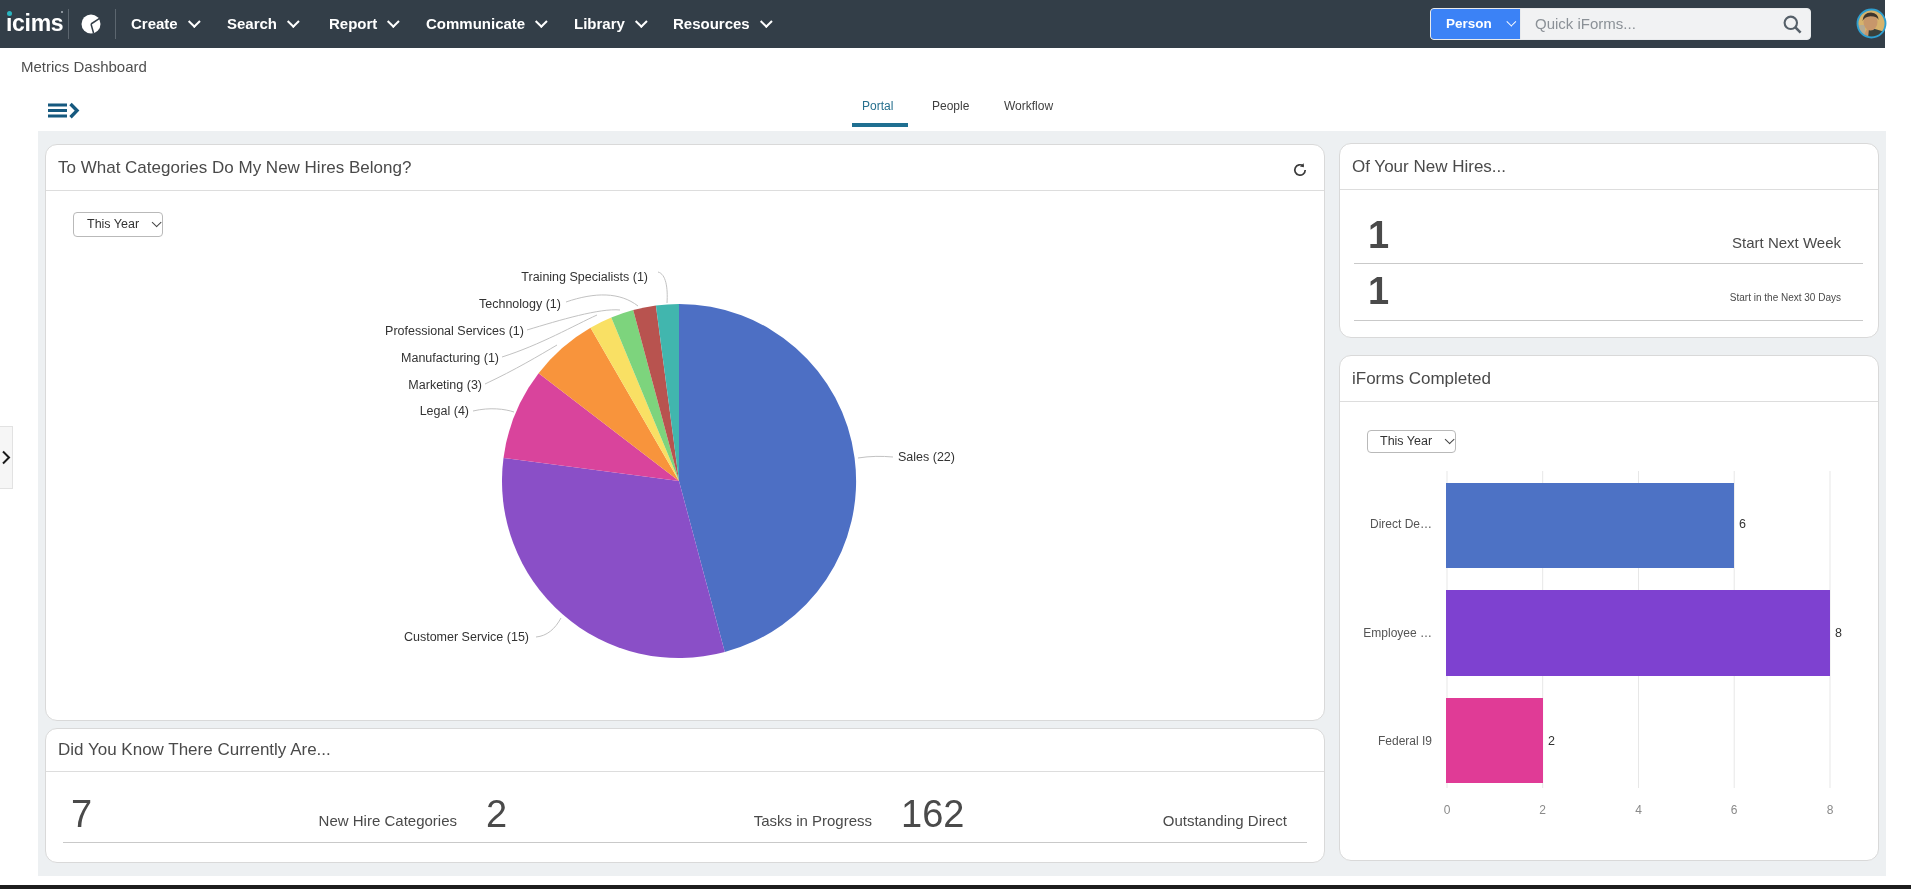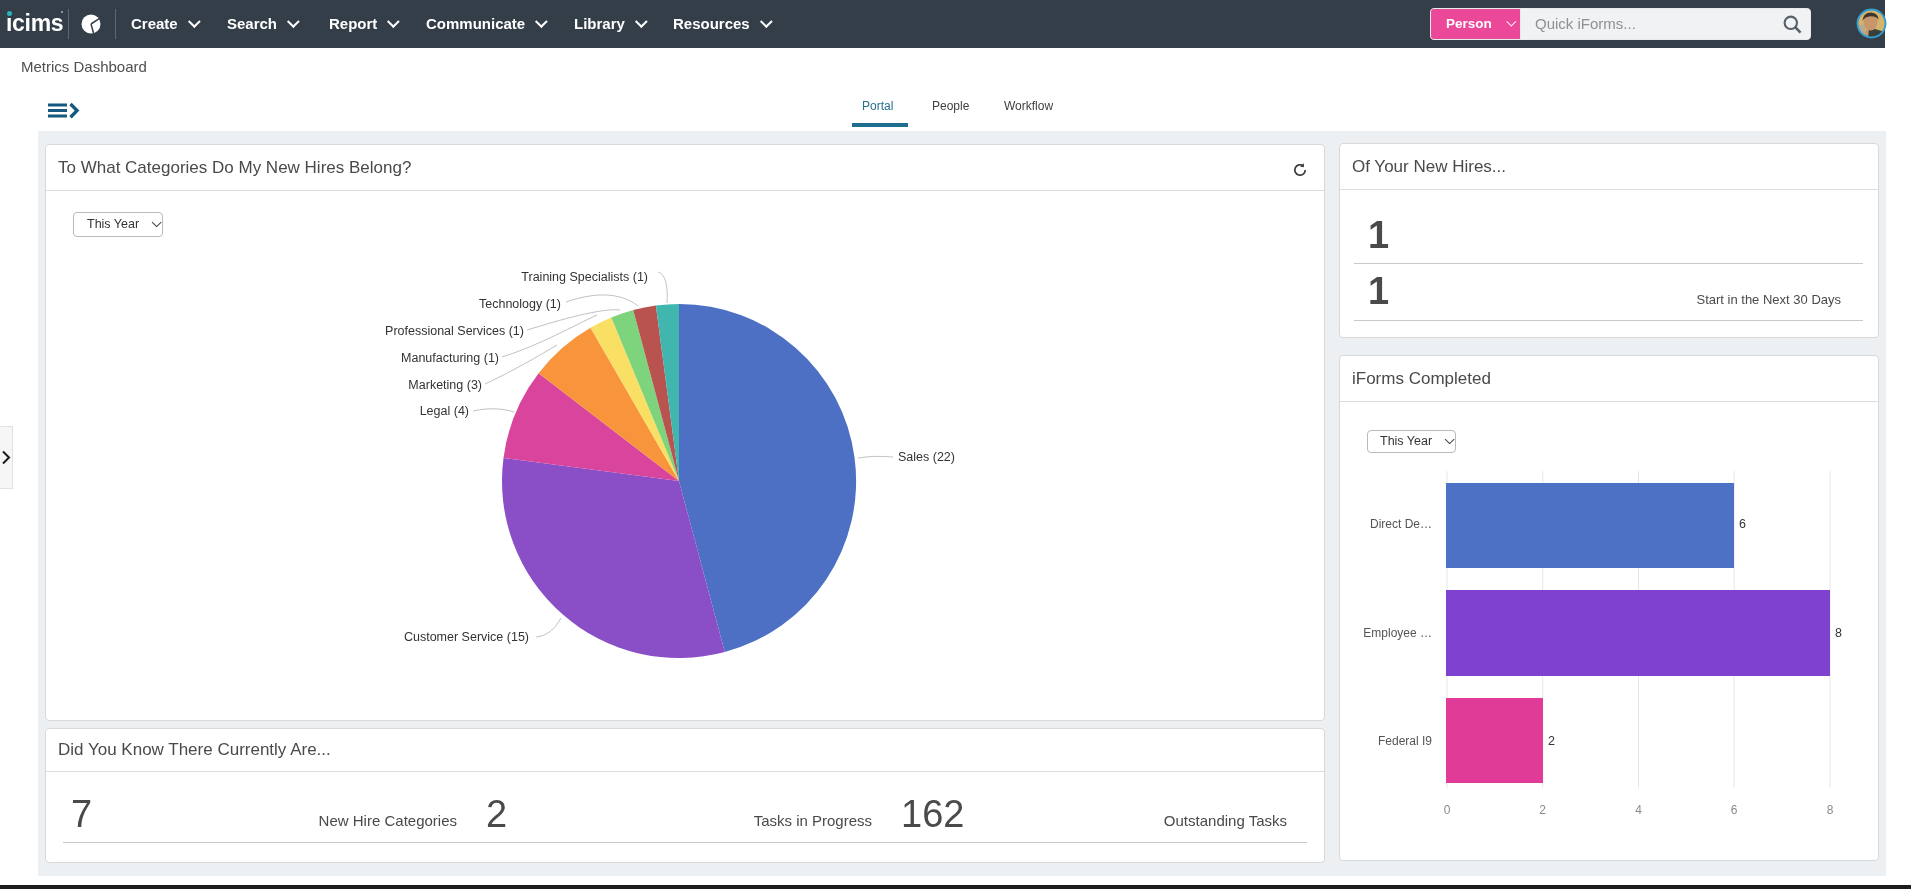--- a/index.html
+++ b/index.html
@@ -9,32 +9,32 @@
 
 
 #nav { position:absolute; left:0; top:0; width:1885px; height:48px; background:#333e48; }
 #logo { position:absolute; left:6px; top:10px; color:#fff; font-weight:bold; font-size:23px; letter-spacing:-0.3px; }
 #logodot { position:absolute; left:7px; top:11px; width:5px; height:5px; border-radius:50%; background:#2ab5c0; }
 #logoreg { position:absolute; left:61px; top:11px; width:2px; height:2px; border-radius:50%; background:#aab2b8; }
 .navdiv { position:absolute; top:9px; width:1px; height:30px; background:#5c666f; }
 .navitem { position:absolute; top:0; height:48px; line-height:48px; color:#fff; font-size:15px; font-weight:bold; white-space:nowrap; }
 .navchev { display:inline-block; margin-left:9px; width:9px; height:9px; border-right:2px solid #fff; border-bottom:2px solid #fff; transform:rotate(45deg) translateY(-4px); }
 #searchwrap { position:absolute; left:1430px; top:8px; width:381px; height:32px; border:1px solid #e8eaec; border-radius:4px; background:#f1f2f3; }
-#personbtn { position:absolute; left:0; top:0; width:90px; height:30px; background:#ec4899; border-right:1px solid #e8eaec; border-radius:3px 0 0 3px; color:#fff; font-size:13.5px; font-weight:bold; line-height:30px; padding-left:15px; }
+#personbtn { position:absolute; left:0; top:0; width:90px; height:30px; background:#3b82f6; border-right:1px solid #e8eaec; border-radius:3px 0 0 3px; color:#fff; font-size:13.5px; font-weight:bold; line-height:30px; padding-left:15px; }
 #qsearch { position:absolute; left:104px; top:0; height:30px; line-height:30px; color:#8b9197; font-size:15px; }
 
 
 #ptitle { position:absolute; left:21px; top:58px; font-size:15px; color:#4f4f4f; }
 .tab { position:absolute; top:99px; font-size:12px; color:#3f3f3f; }
 #tabportal { color:#27708e; }
 #tabline { position:absolute; left:852px; top:123px; width:56px; height:4px; background:#1f6f91; }
 
 
 #panel { position:absolute; left:38px; top:131px; width:1848px; height:745px; background:#edf0f2; }
-.card { position:absolute; background:#fff; border:1px solid #d9d9d9; border-radius:4px; }
+.card { position:absolute; background:#fff; border:1px solid #d9d9d9; border-radius:12px; }
 .cardhead { position:absolute; left:0; top:0; right:0; height:46px; border-bottom:1px solid #ddd; font-size:17px; color:#4a4a4a; line-height:46px; padding-left:12px; }
 .sel { position:absolute; border:1px solid #b9b9b9; border-radius:4px; background:#fff; font-size:12.5px; color:#333; }
 .selchev { display:inline-block; width:7px; height:7px; border-right:1.6px solid #444; border-bottom:1.6px solid #444; transform:rotate(45deg) translateY(-3px); margin-left:12px; }
 
 
 #botband { position:absolute; left:0; top:885px; width:1911px; height:4px; background:#1d1d1d; }
 
 
 #expander { position:absolute; left:0; top:426px; width:13px; height:63px; background:#f6f6f6; border:1px solid #e2e2e2; border-left:none; }
 
@@ -151,30 +151,31 @@
     </g>
   </svg>
 
   <div class="card" id="card2" style="left:45px; top:728px; width:1280px; height:135px;">
     <div class="cardhead" style="height:43px; line-height:41px;">Did You Know There Currently Are...</div>
     <div class="bignum" style="left:25px; top:64px; font-size:38px; font-weight:normal;">7</div>
     <div class="statlabel" style="left:26px; top:83px; width:385px;text-align:right;">New Hire Categories</div>
     <div class="bignum" style="left:440px; top:64px; font-size:38px; font-weight:normal;">2</div>
     <div class="statlabel" style="left:441px; top:83px; width:385px;">Tasks in Progress</div>
     <div class="bignum" style="left:855px; top:64px; font-size:38px; font-weight:normal;">162</div>
-    <div class="statlabel" style="left:856px; top:83px; width:385px;">Outstanding Tasks</div>
+    <div class="statlabel" style="left:856px; top:83px; width:385px;">Outstanding Direct</div>
     <div class="rowline" style="left:17px; top:113px; width:1244px;"></div>
   </div>
 
   <div class="card" id="cardA" style="left:1339px; top:143px; width:540px; height:195px;">
     <div class="cardhead">Of Your New Hires...</div>
     <div class="bignum" style="left:28px; top:70px; font-size:38px;">1</div>
+    <div class="statlabel" style="left:0px; top:90px; width:501px; font-size:15px;">Start Next Week</div>
     <div class="rowline" style="left:14px; top:119px; width:509px;"></div>
     <div class="bignum" style="left:28px; top:126px; font-size:38px;">1</div>
-    <div class="statlabel" style="left:0px; top:148px; width:501px; font-size:13px;padding-left:38px;">Start in the Next 30 Days</div>
+    <div class="statlabel" style="left:0px; top:148px; width:501px; font-size:10px;padding-left:38px;">Start in the Next 30 Days</div>
     <div class="rowline" style="left:14px; top:176px; width:509px;"></div>
   </div>
 
   <div class="card" id="cardB" style="left:1339px; top:355px; width:540px; height:506px;">
     <div class="cardhead">iForms Completed</div>
     <div class="sel" style="left:27px; top:74px; width:89px; height:23px; line-height:21px; padding-left:12px;">This Year<span class="selchev"></span></div>
   </div>
 
   <svg class="abs" style="left:1340px; top:402px;" width="538" height="458" viewBox="1340 402 538 458">
     <g stroke="#e7e7e7" stroke-width="1">

